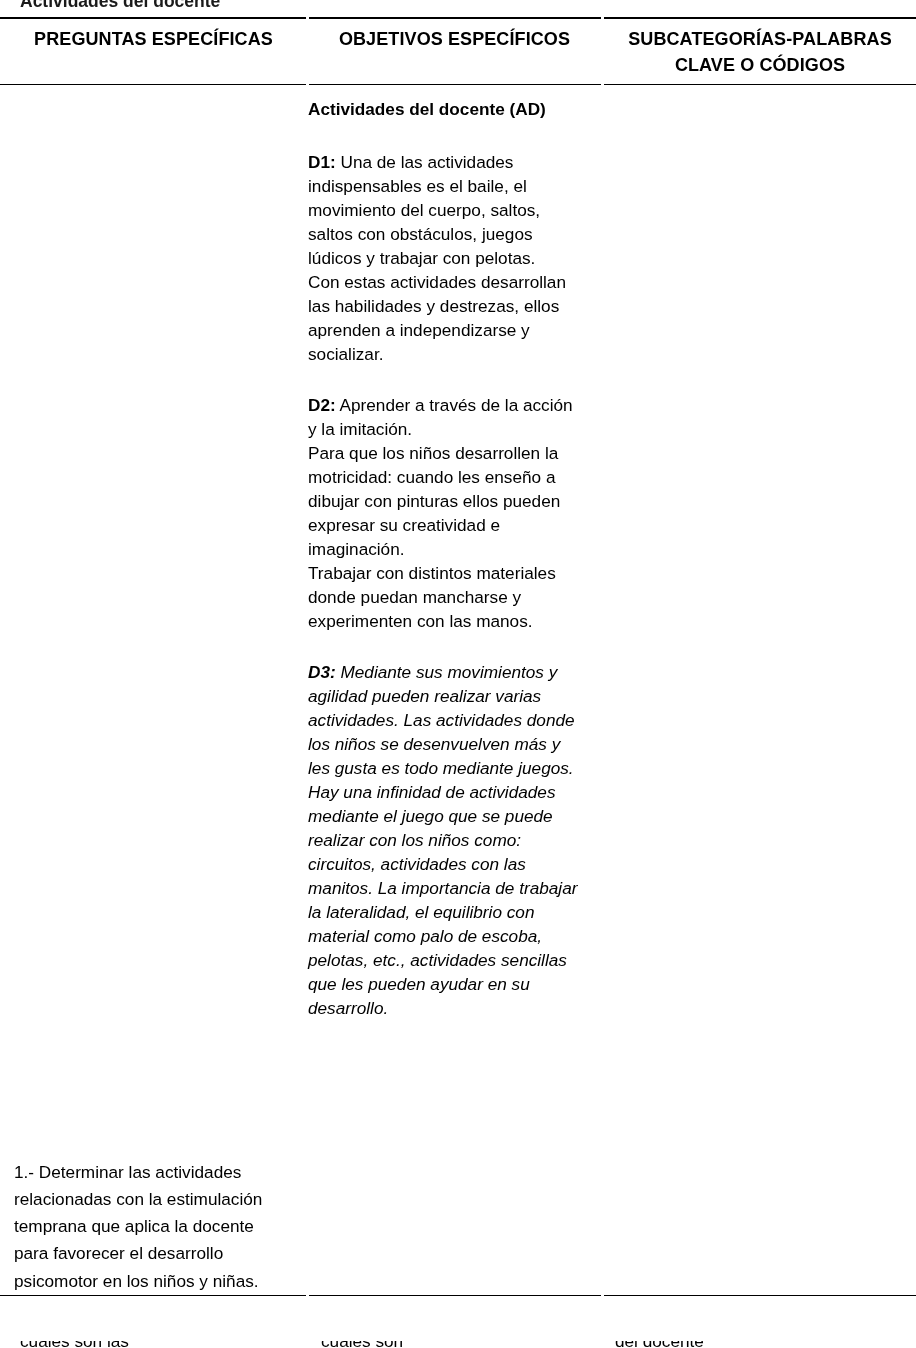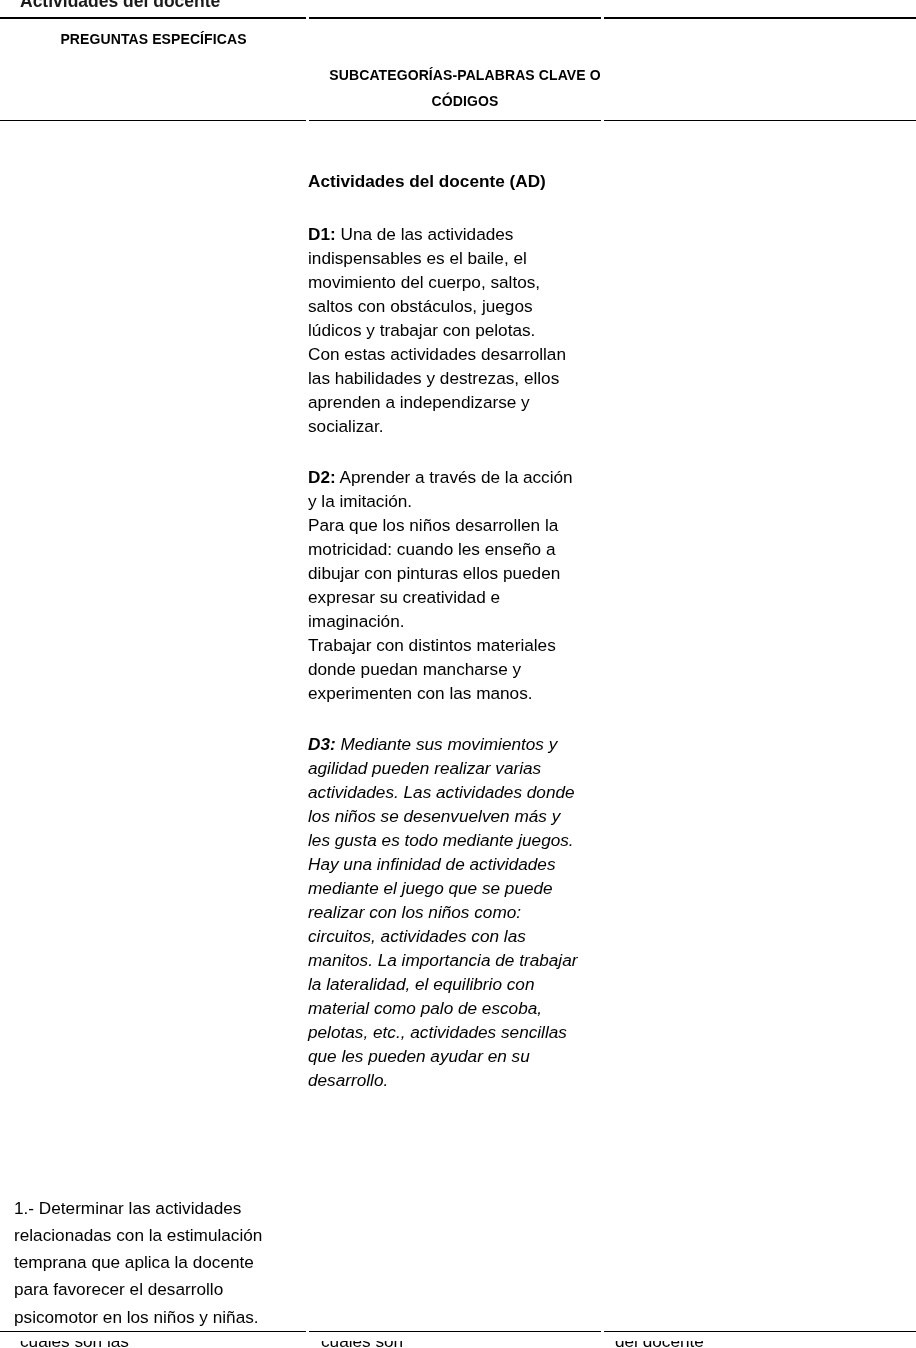--- a/index.html
+++ b/index.html
@@ -58,27 +58,27 @@
   .gap-d  { width: 3px; }
 
   
   .row {
     display: flex;
     align-items: flex-start;
     width: 916px;
   }
   .col1 { width: 307px; box-sizing: border-box; }
   .col2 { width: 295px; box-sizing: border-box; }
-  .col3 { width: 314px; box-sizing: border-box; margin-top: 36px; }
+  .col3 { width: 314px; box-sizing: border-box; }
 
   
   .header-row .cell {
     text-align: center;
     font-weight: bold;
-    font-size: 14px;
+    font-size: 18px;
     line-height: 26px;
     letter-spacing: 0.1px;
     padding-top: 7px;
     padding-bottom: 6px;
   }
   .header-row .col1 .cell { padding-left: 6px; padding-right: 6px; }
   .header-row .col2 .cell { padding-left: 4px; padding-right: 4px; }
   .header-row .col3 .cell { padding-left: 14px; padding-right: 12px; }
 
   
@@ -163,20 +163,23 @@
     <div class="gap gap-d"></div>
     <div class="seg seg-c2"></div>
     <div class="gap gap-d"></div>
     <div class="seg seg-c3"></div>
   </div>
 
   <div class="row header-row">
     <div class="col1">
       <div class="cell">PREGUNTAS ESPECÍFICAS</div>
     </div>
+    <div class="col2">
+      <div class="cell">OBJETIVOS ESPECÍFICOS</div>
+    </div>
     <div class="col3">
       <div class="cell">SUBCATEGORÍAS-PALABRAS CLAVE O CÓDIGOS</div>
     </div>
   </div>
 
   <div class="rule thin">
     <div class="seg seg-c1"></div>
     <div class="gap gap-d"></div>
     <div class="seg seg-c2"></div>
     <div class="gap gap-d"></div>

